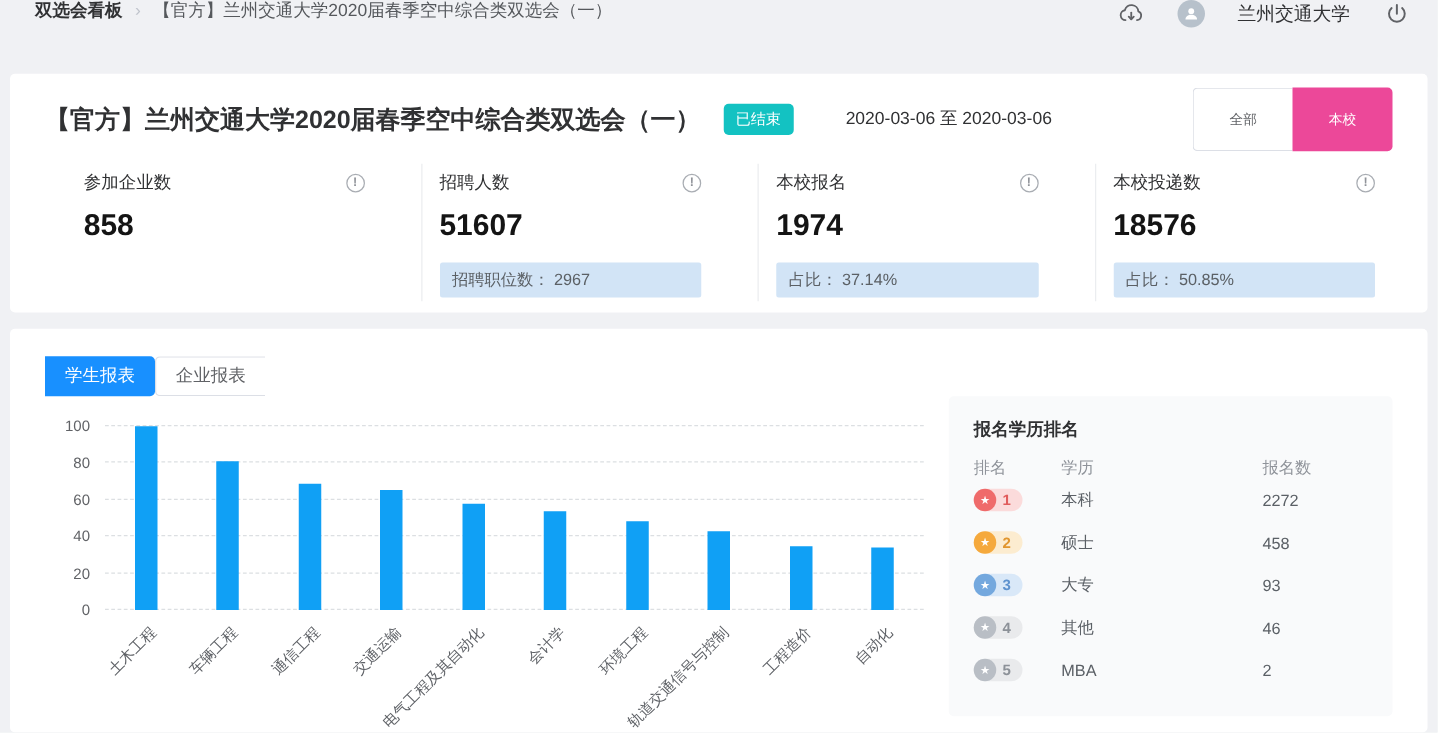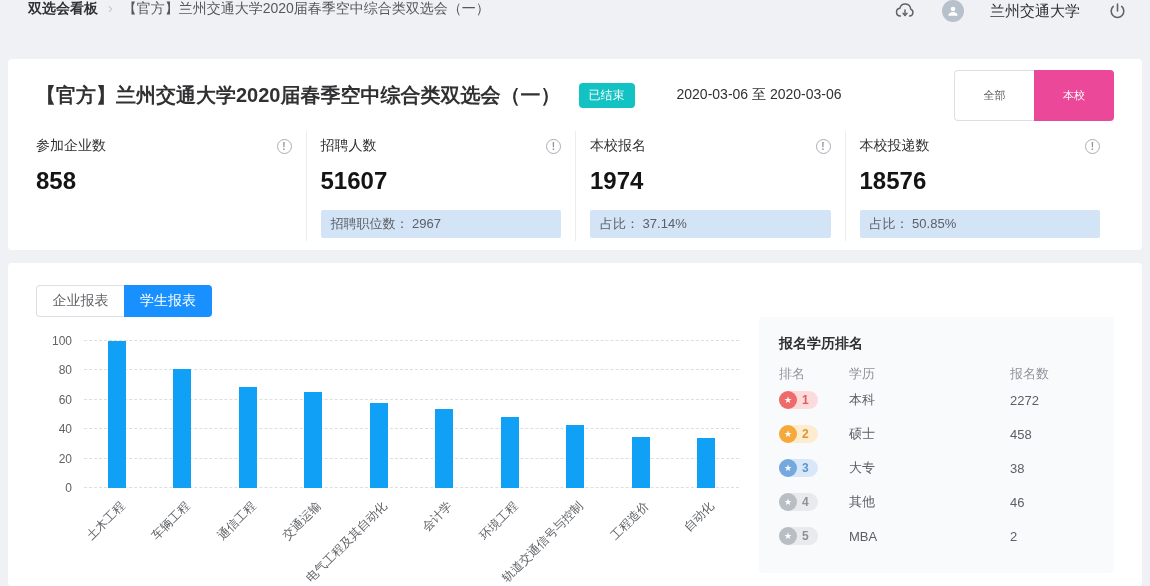--- a/index.html
+++ b/index.html
@@ -27,21 +27,21 @@
   .fair-title { font-size:20px; font-weight:bold; color:#303133; }
   .status-badge { margin-left:18px; background:#13c2c2; color:#fff; font-size:12px; padding:4px 10px; border-radius:4px; }
   .date-range { margin-left:42px; font-size:14px; color:#303133; }
   .scope-group { margin-left:auto; display:flex; }
   .scope-btn { min-width:80px; height:51px; font-size:11px; display:flex; align-items:center; justify-content:center; cursor:pointer; }
   .scope-btn.plain { background:#fff; border:1px solid #dcdfe6; color:#606266; border-radius:4px 0 0 4px; border-right:none; }
   .scope-btn.active { background:#ec4899; color:#fff; border-radius:0 4px 4px 0; }
 
   
   .stats-row { display:grid; grid-template-columns:1fr 1fr 1fr 1fr; margin-top:16px; }
-  .stat-card { padding:6px 14px 0 14px; border-left:1px solid #ebedf0; min-height:110px; }
+  .stat-card { padding:6px 14px 0 14px; border-left:1px solid #ebedf0; min-height:110px;margin-left:31px; }
   .stat-card:first-child { border-left:none; padding-left:0; }
   .stat-top { display:flex; align-items:center; justify-content:space-between; }
   .stat-label { font-size:14px; color:#303133; }
   .info-icon { width:15px; height:15px; border:1px solid #a9adb3; border-radius:50%; color:#909399;
     font-size:10px; line-height:13px; text-align:center; cursor:pointer; font-weight:bold; }
   .stat-value { margin-top:12px; font-size:24px; font-weight:bold; color:#141414; }
   .stat-sub { margin-top:15px; background:#d2e4f6; color:#5b6065; font-size:13px; padding:5px 10px; border-radius:2px; }
 
   
   .tab-group { display:flex; width:fit-content; }
@@ -150,22 +150,22 @@
         <span class="info-icon">!</span>
       </div>
       <div class="stat-value">18576</div>
       <div class="stat-sub">占比： 50.85%</div>
     </div>
   </div>
 </div>
 
 <div class="panel panel-2">
   <div class="tab-group">
+    <div class="tab-btn active">学生报表</div>
     <div class="tab-btn plain">企业报表</div>
-    <div class="tab-btn active">学生报表</div>
   </div>
 
   <div class="content-row">
     <div class="chart-section">
       <div class="y-axis" id="yAxis">
           <span class="y-tick" style="bottom: 0%;">0</span>
           <span class="y-tick" style="bottom: 20%;">20</span>
           <span class="y-tick" style="bottom: 40%;">40</span>
           <span class="y-tick" style="bottom: 60%;">60</span>
           <span class="y-tick" style="bottom: 80%;">80</span>
@@ -270,21 +270,21 @@
             </span>
             <span>硕士</span>
             <span>458</span>
           </div>
           <div class="rank-grid rank-row">
             <span class="rk-pill" style="background: rgb(217, 232, 248);">
               <span class="rk-circle" style="background: rgb(116, 168, 222);">★</span>
               <span class="rk-num" style="color: rgb(95, 147, 207);">3</span>
             </span>
             <span>大专</span>
-            <span>38</span>
+            <span>93</span>
           </div>
           <div class="rank-grid rank-row">
             <span class="rk-pill" style="background: rgb(233, 234, 236);">
               <span class="rk-circle" style="background: rgb(185, 190, 197);">★</span>
               <span class="rk-num" style="color: rgb(140, 145, 152);">4</span>
             </span>
             <span>其他</span>
             <span>46</span>
           </div>
           <div class="rank-grid rank-row">

